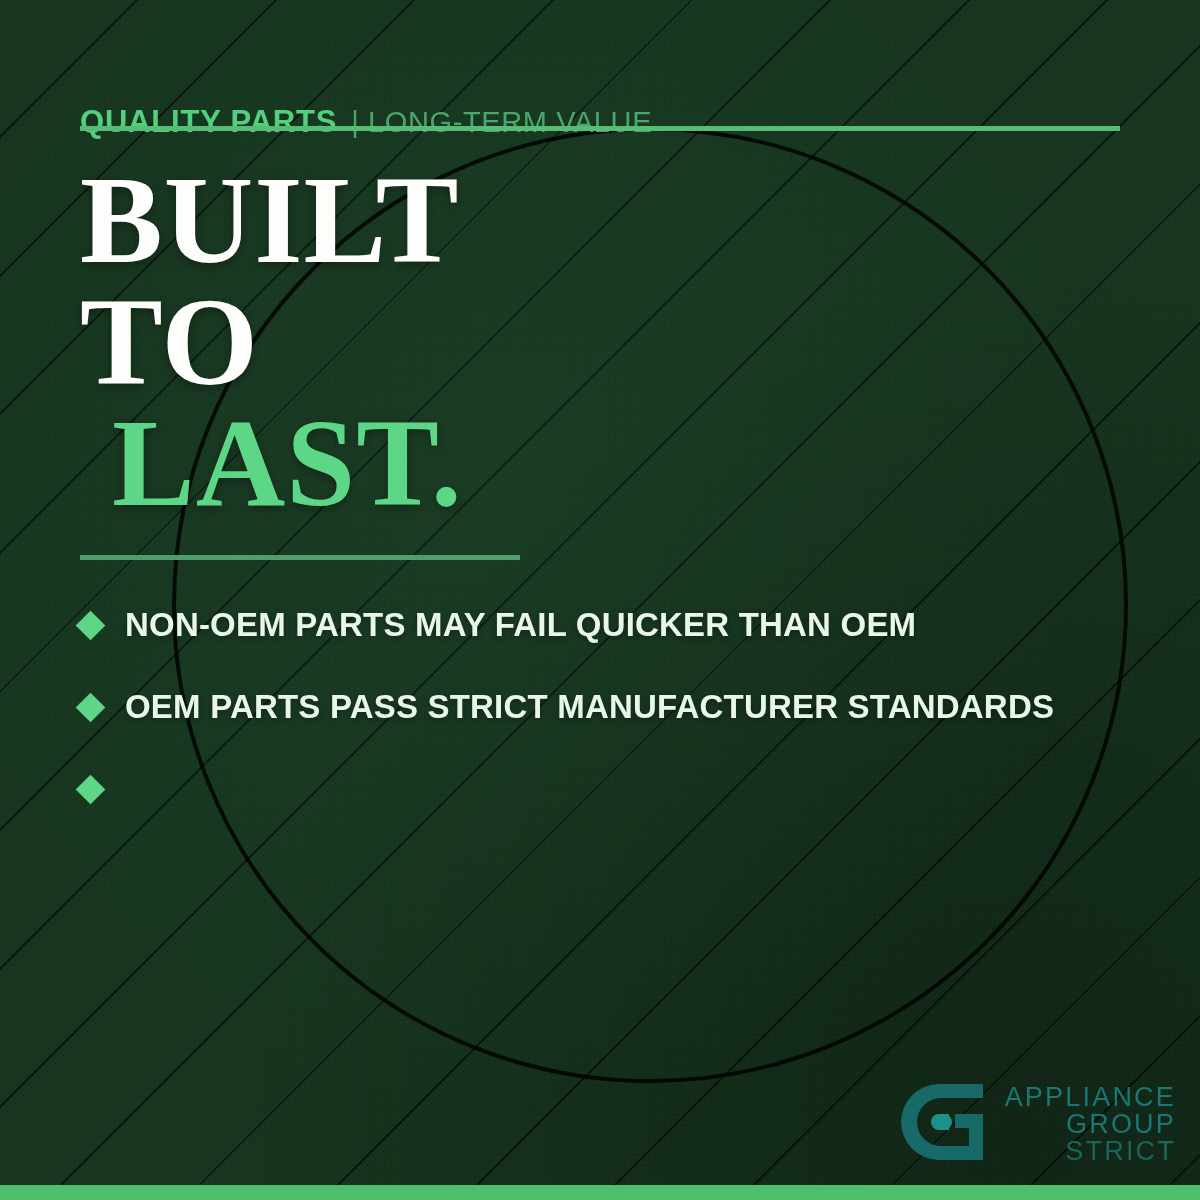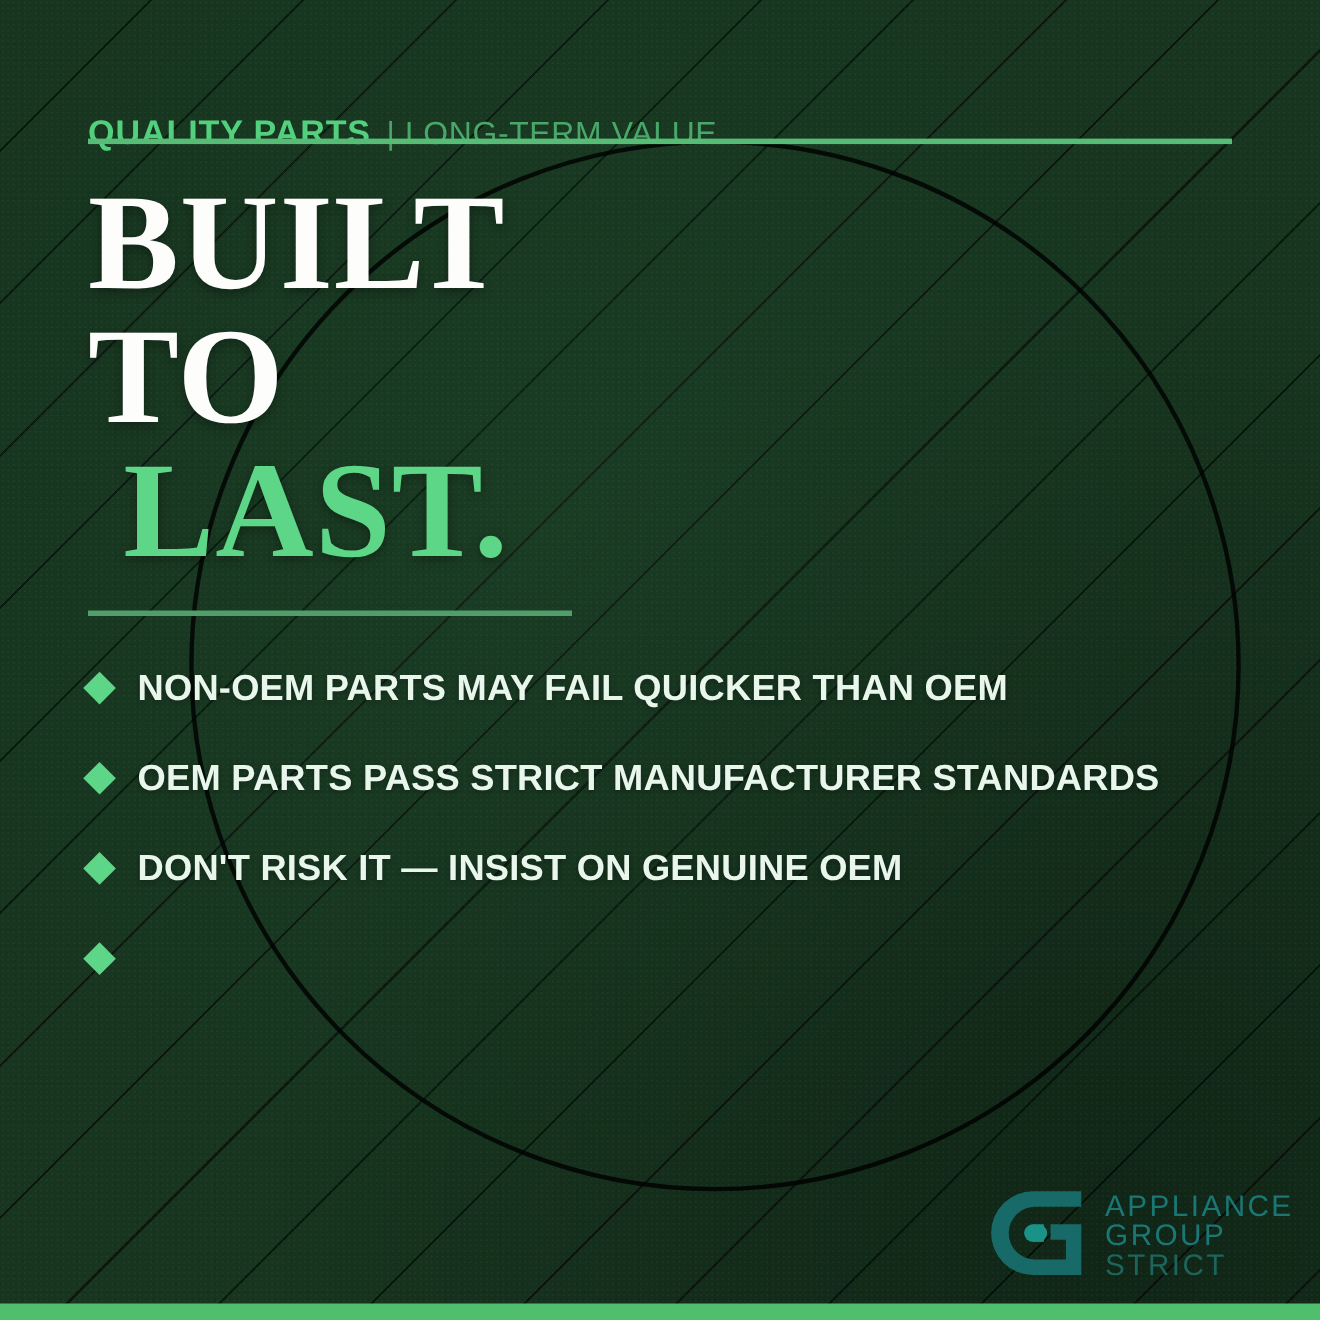--- a/index.html
+++ b/index.html
@@ -119,20 +119,21 @@
   
   .logo{
     position:absolute;right:24px;bottom:28px;
     display:flex;align-items:center;gap:14px;
     opacity:.92;
   }
   .logo-mark{flex:0 0 auto;}
   .logo-words{
     display:flex;flex-direction:column;
     line-height:1.0;
+    text-align:right;
   }
   .logo-word{
     font-size:27px;font-weight:normal;letter-spacing:2.2px;
   }
   .logo-w1{color:#1b7e7d;}
   .logo-w2{color:#1b7e7d;}
   .logo-w3{color:#1e6b62;}
 
   
   .bottom-bar{
@@ -170,24 +171,20 @@
     <div class="rule-mid"></div>
 
     <div class="bullets">
       <div class="bullet">
         <span class="bullet-diamond"></span>
         <span class="bullet-text">NON-OEM PARTS MAY FAIL QUICKER THAN OEM</span>
       </div>
       <div class="bullet">
         <span class="bullet-diamond"></span>
         <span class="bullet-text">OEM PARTS PASS STRICT MANUFACTURER STANDARDS</span>
-      </div>
-      <div class="bullet">
-        <span class="bullet-diamond"></span>
-        <span class="bullet-text">DON'T RISK IT — INSIST ON GENUINE OEM</span>
       </div>
       <div class="bullet">
         <span class="bullet-diamond"></span>
       </div>
     </div>
 
     <div class="logo">
       <span class="logo-mark">
         <svg width="92" height="92" viewBox="0 0 92 92" aria-hidden="true">
           <path d="M84 8 L40 8 A34 34 0 0 0 40 84 L84 84 L84 38 L56 38 L56 52 L70 52 L70 70 L42 70

